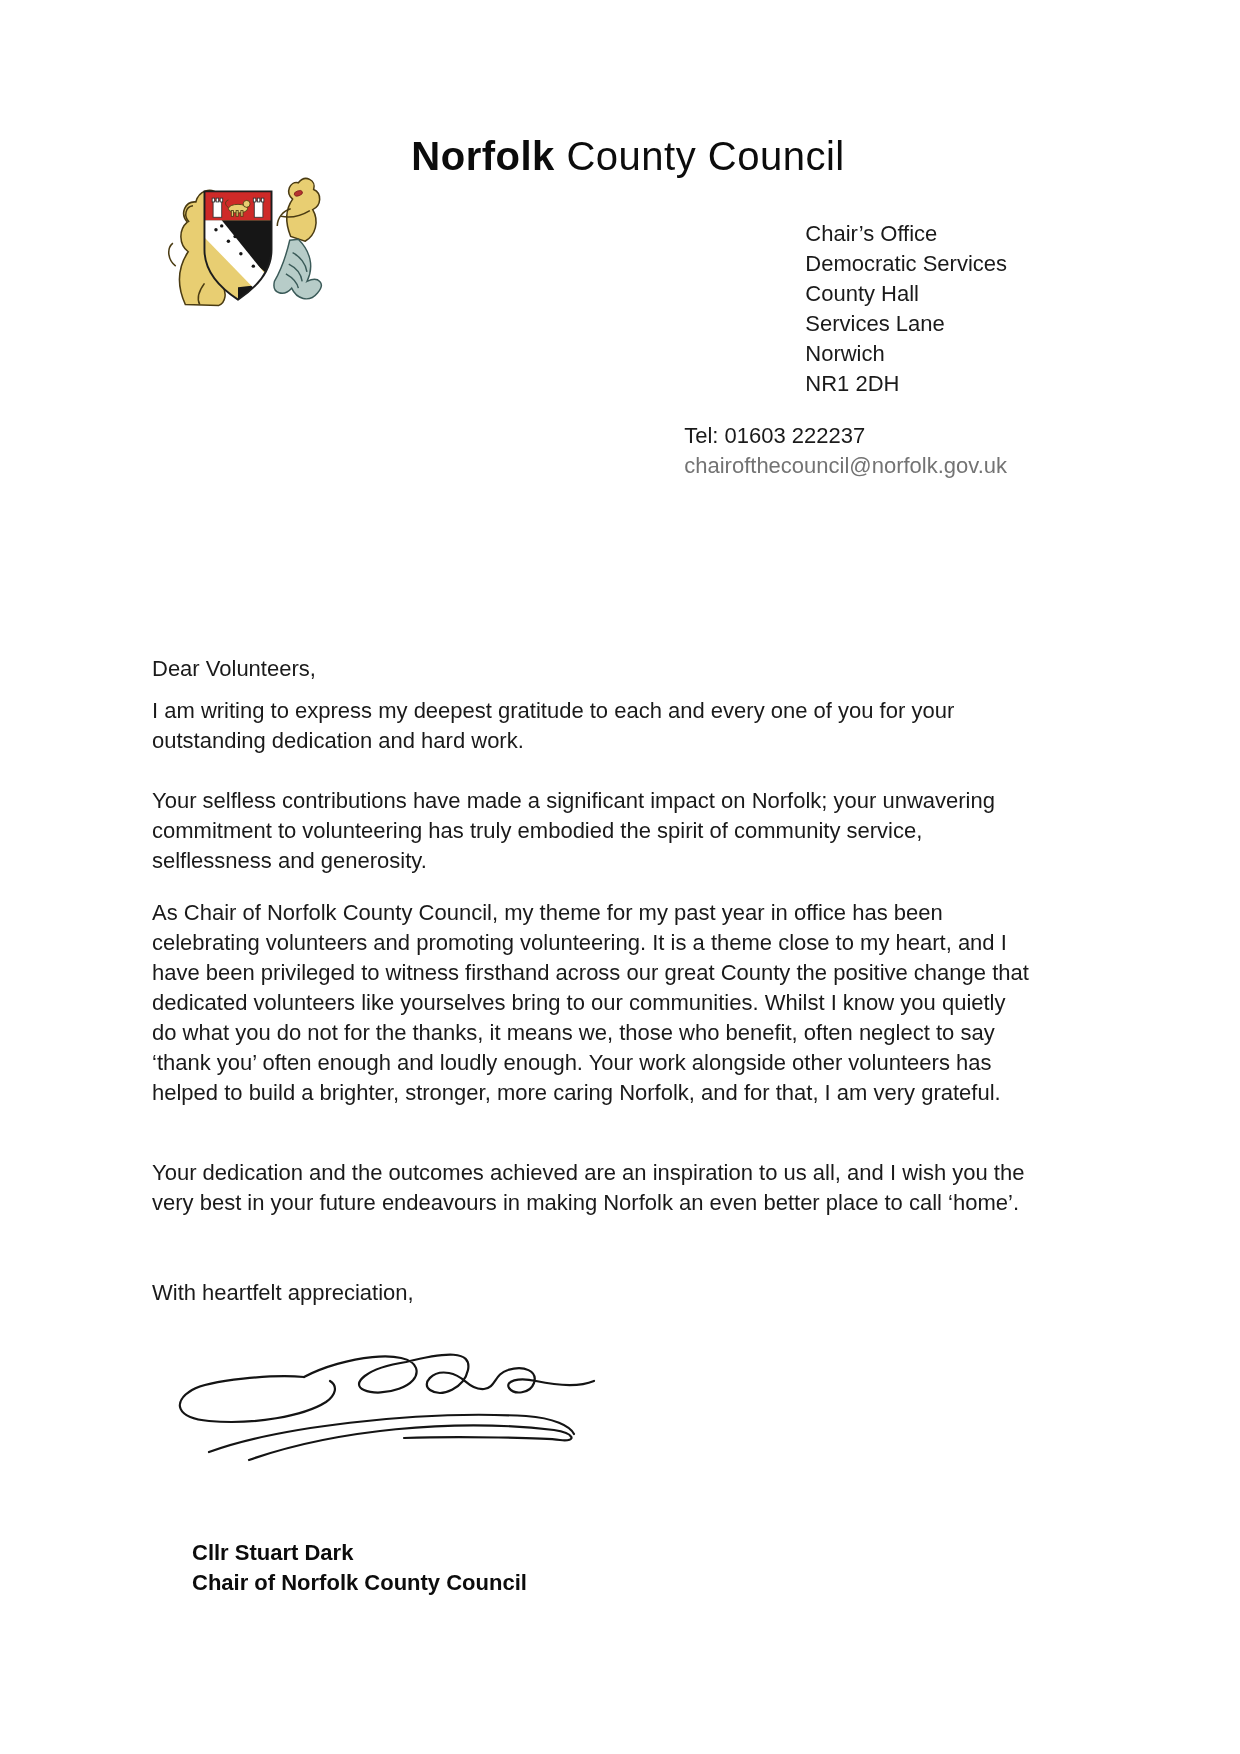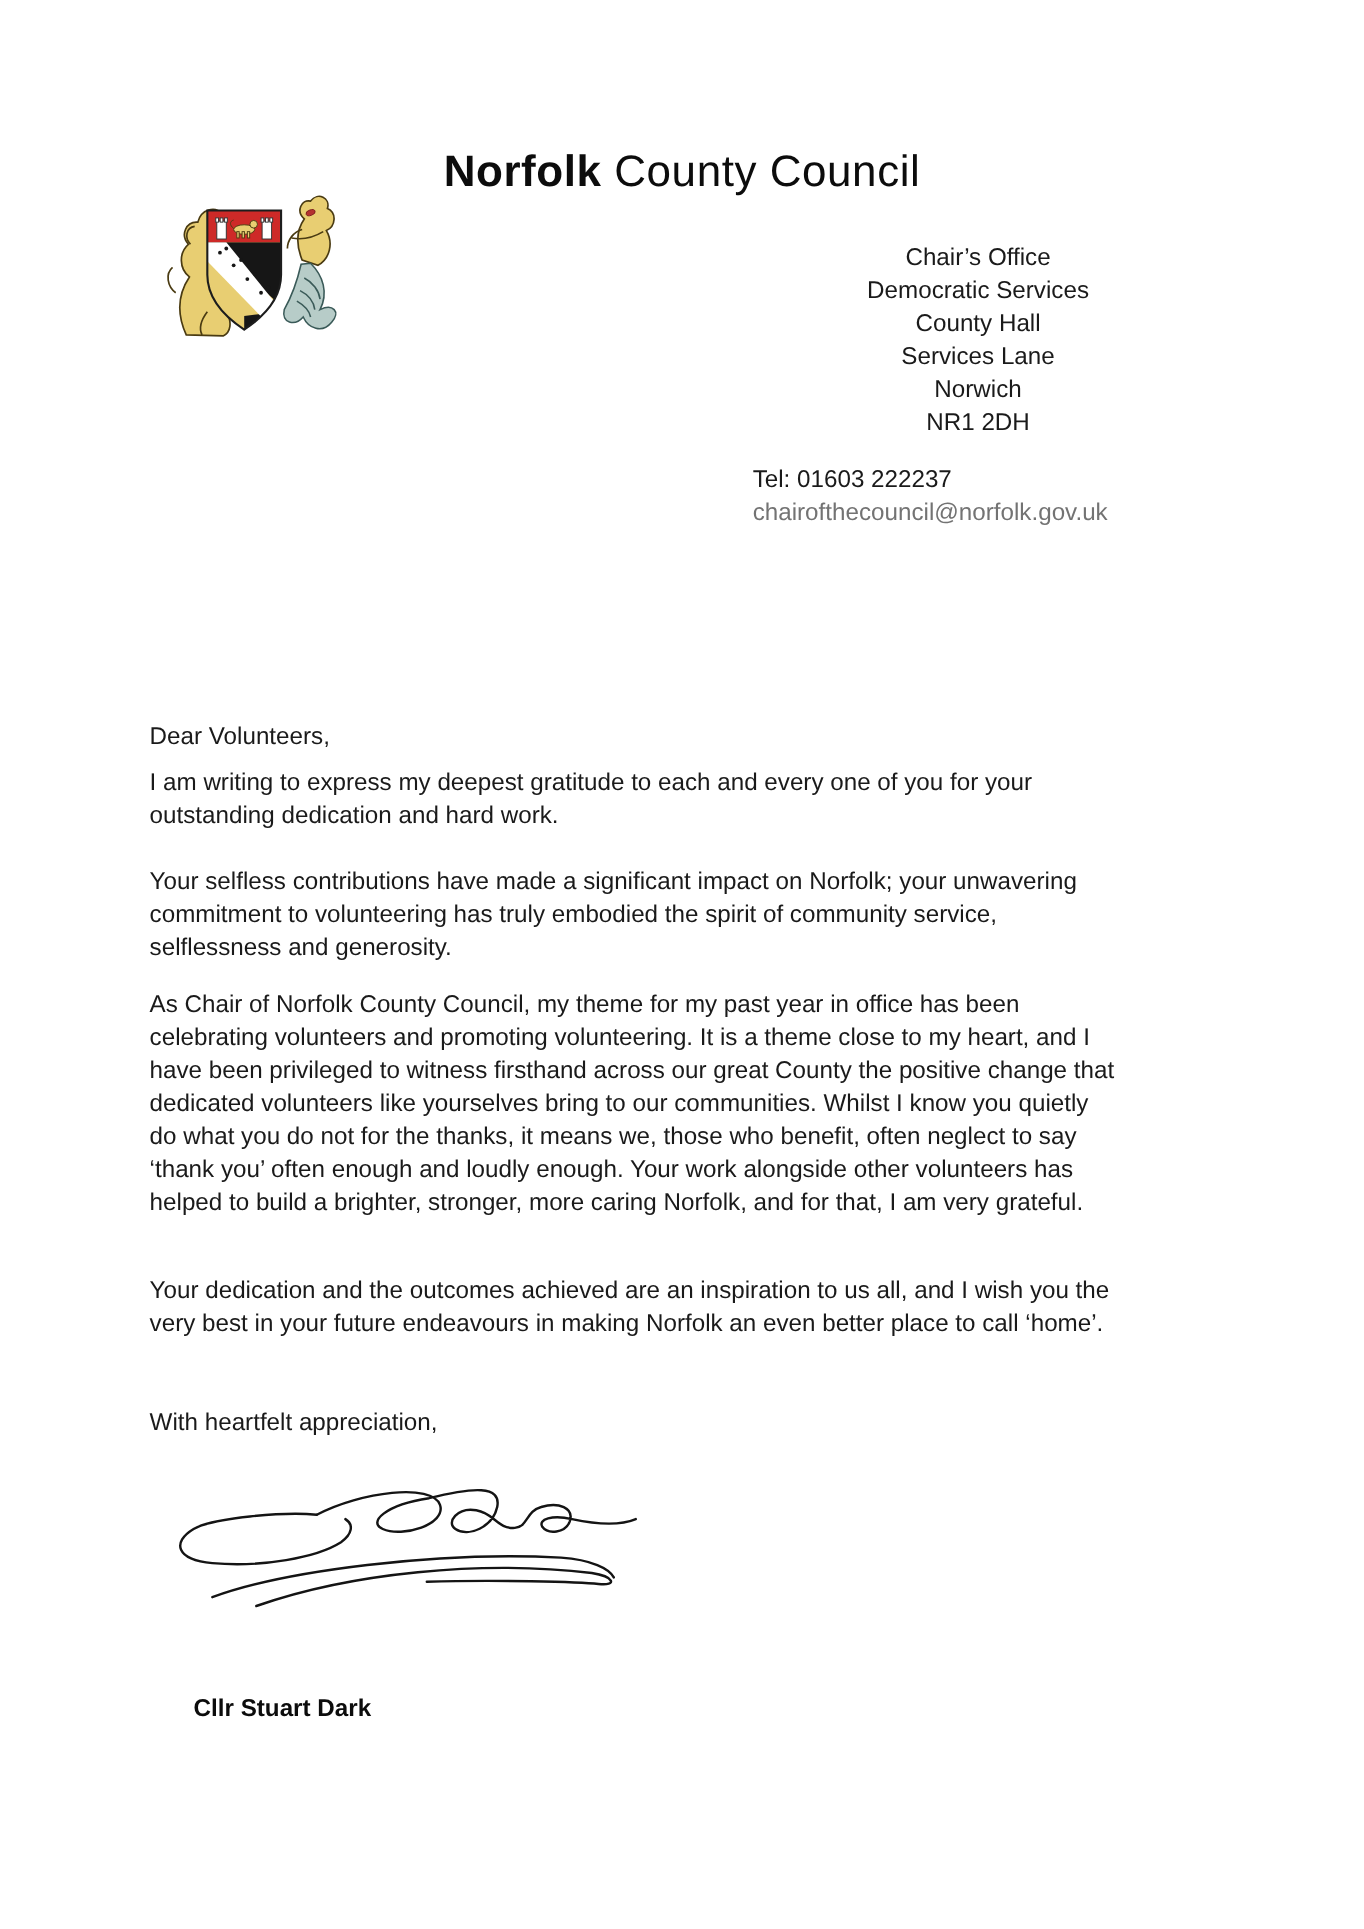--- a/index.html
+++ b/index.html
@@ -4,32 +4,32 @@
 <style>
   html,body{margin:0;padding:0;background:#ffffff;}
   .page{
     position:relative;
     width:1240px;height:1754px;
     background:#ffffff;
     font-family:"Liberation Sans","DejaVu Sans",sans-serif;
     color:#1a1a1a;
     overflow:hidden;
   }
-  .abs{position:absolute;}
+  .abs{position:absolute;padding-left:16px;}
   .letter-title{
     top:134px;left:0;right:0;
     text-align:center;
     font-size:40px;
     letter-spacing:0.5px;
     color:#0c0c0c;
   }
   .letter-title b{font-weight:bold;}
   .sender-block{
-    top:219px;right:250px;
-    text-align:center;
+    top:219px;right:233px;
+    text-align:left;
     font-size:22px;line-height:30px;
     white-space:nowrap;
   }
   .contact-block{
     top:421px;right:233px;
     text-align:left;
     font-size:22px;line-height:30px;
     white-space:nowrap;
   }
   .email-link{
@@ -165,15 +165,16 @@
     <svg viewBox="0 0 450 155" width="450" height="155" xmlns="http://www.w3.org/2000/svg" fill="none" stroke="#141414" stroke-width="2.2" stroke-linecap="round">
       <path d="M150,45 C190,24 255,16 262,36 C268,54 228,66 210,58 C196,52 212,36 252,30 C292,20 318,18 314,38 C310,56 288,66 276,58 C267,52 278,38 295,41 C312,44 314,58 330,57 C342,56 340,42 354,38 C370,33 384,39 380,51 C376,62 360,63 355,56 C351,49 364,45 382,49 C410,55 428,54 440,49"></path>
       <path d="M150,45 C120,42 55,48 38,58 C18,70 22,86 55,89 C100,93 150,84 172,70 C182,63 184,54 176,49"></path>
       <path d="M95,128 C180,98 300,86 400,98 C420,101 424,110 406,108 C390,106 310,104 250,106"></path>
       <path d="M55,120 C120,96 260,78 372,84 C400,86 416,94 420,102"></path>
     </svg>
   </div>
 
   <div class="abs signatory">
     <div>Cllr Stuart Dark</div>
+    <div>Chair of Norfolk County Council</div>
   </div>
 
 </div>
 
 </body></html>

